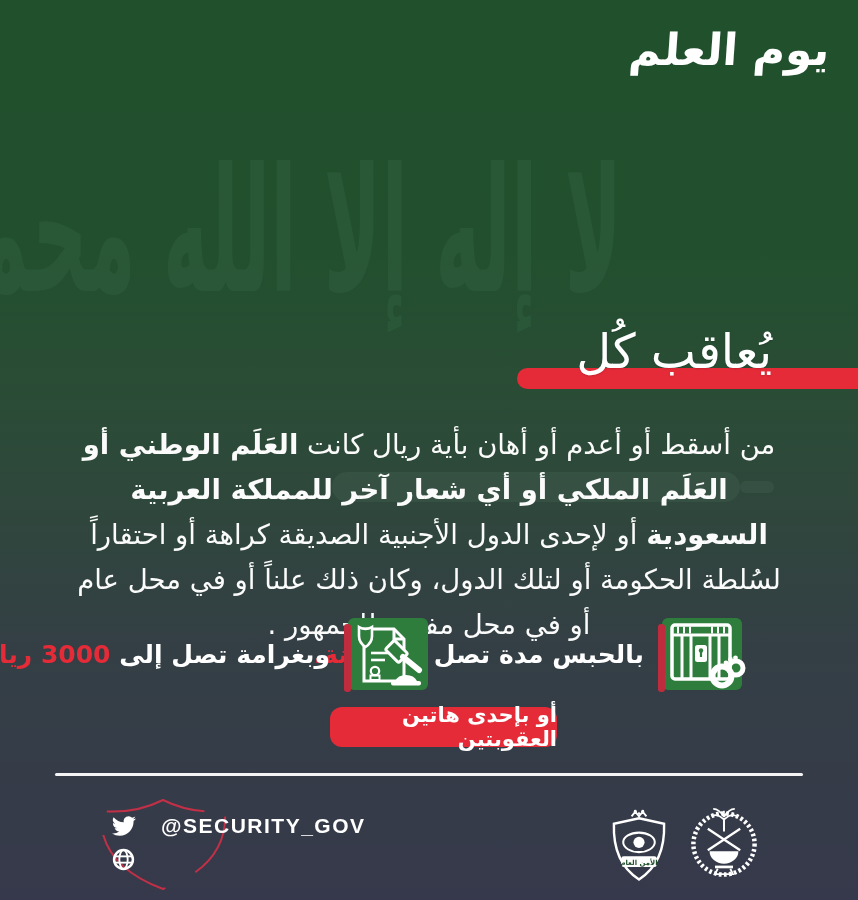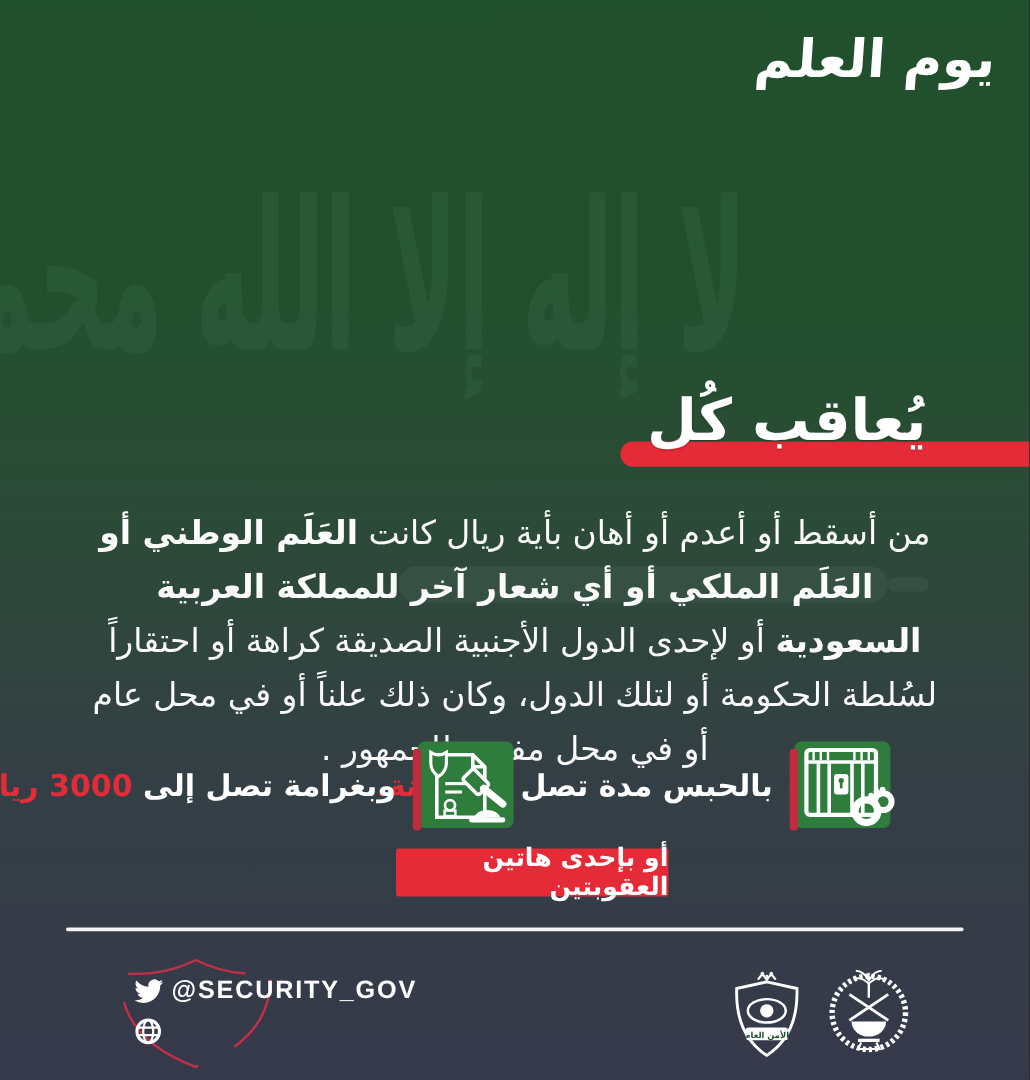--- a/index.html
+++ b/index.html
@@ -32,21 +32,21 @@
     content:"";position:absolute;right:-34px;top:9px;width:34px;height:12px;
     border-radius:6px;background:rgba(112,150,120,.13);
   }
   
   .headline-bar{
     position:absolute;top:368px;right:0;width:341px;height:21px;
     background:#e62b38;border-radius:11px 0 0 11px;
   }
   .headline-text{
     position:absolute;top:318px;right:86px;
-    font-size:48px;font-weight:bold;line-height:66px;direction:rtl;
+    font-size:48px;font-weight:normal;line-height:66px;direction:rtl;
     text-shadow:0 1px 2px rgba(0,0,0,.15);
   }
   
   .para{
     position:absolute;top:422px;left:71px;width:716px;margin:0;
     direction:rtl;text-align:center;
     font-size:27.5px;line-height:45px;color:#fafbfa;font-weight:500;
   }
   .para .b{font-weight:bold;}
   
@@ -66,33 +66,33 @@
   }
   .pen-icon svg{position:absolute;left:0;top:0;overflow:visible;}
   .pen-text{
     font-size:25px;font-weight:bold;direction:rtl;white-space:nowrap;
     color:#fff;
   }
   .red{color:#e62b38;}
   
   .badge{
     position:absolute;left:330px;top:707px;width:227px;height:40px;
-    background:#e62b38;border-radius:2px;display:flex;align-items:center;
+    background:#e62b38;border-radius:12px;display:flex;align-items:center;
     justify-content:center;font-size:21px;font-weight:bold;direction:rtl;
   }
   
   .divider{
     position:absolute;left:55px;top:773px;width:748px;height:3px;
     background:#f4f4f4;border-radius:2px;
   }
   
   .shield-outline{position:absolute;left:88px;top:796px;}
   .contact{position:absolute;left:112px;top:813px;}
   .contact .row{
-    display:flex;align-items:center;gap:7px;height:26px;margin-bottom:7px;
+    display:flex;align-items:center;gap:25px;height:26px;margin-bottom:7px;
   }
   .contact .txt{
     font-family:"Liberation Sans","DejaVu Sans",sans-serif;
     font-size:21px;font-weight:bold;letter-spacing:1.5px;color:#fff;
   }
   .ps-emblem{position:absolute;left:606px;top:808px;}
   .moi-emblem{position:absolute;left:688px;top:804px;}
 </style>
 </head>
 <body>

